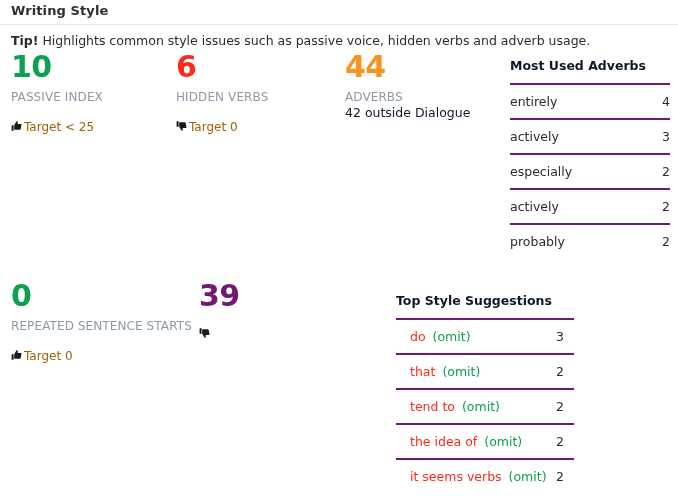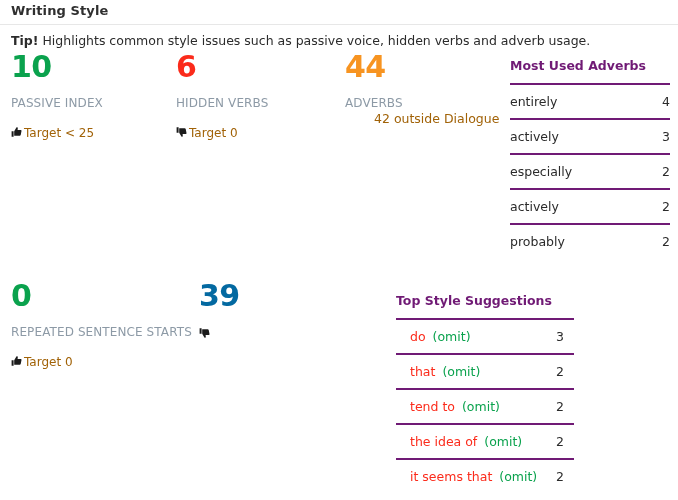--- a/index.html
+++ b/index.html
@@ -63,38 +63,37 @@
   .stat-value {
     font-size: 30px;
     font-weight: bold;
     line-height: 30px;
     letter-spacing: -0.5px;
   }
   .stat-label {
     font-size: 12px;
     color: #8d9aa6;
     line-height: 14px;
-    margin-top: 14px;
+    margin-top: 8px;
     letter-spacing: 0.1px;
     white-space: nowrap;
   }
   .stat-target {
     font-size: 12px;
     color: #a16207;
     line-height: 15px;
     margin-top: 16px;
     white-space: nowrap;
   }
   .stat-sub {
     font-size: 12.5px;
-    color: #a16207;
+    color: #0f172a;
     line-height: 15px;
     margin-top: 1px;
     white-space: nowrap;
-    margin-left: 29px;
   }
   .thumb {
     display: inline-block;
     vertical-align: -1px;
     margin-right: 1px;
   }
   .thumb svg { display: block; }
 
   
   #stat-passive-index   { left: 11px;  top: 52px; }
@@ -103,21 +102,21 @@
   #stat-repeated-starts { left: 11px;  top: 281px; }
   #stat-style-sugg      { left: 199px; top: 281px; }
 
   
   .table-block {
     position: absolute;
   }
   .table-title {
     font-size: 12.5px;
     font-weight: bold;
-    color: #701a75;
+    color: #0f172a;
     margin-bottom: 10px;
     white-space: nowrap;
   }
   table.data-table {
     border-collapse: collapse;
     width: 100%;
     font-size: 12.5px;
   }
   table.data-table tr {
     border-top: 2px solid #701a75;
@@ -188,21 +187,21 @@
     <div class="stat-target">
       <span class="thumb">
         <svg width="12" height="12" viewBox="0 0 12 12">
             <path fill="#1b1b1b" d="M3.2 5.2 5.4 1.5c.2-.4.7-.5 1-.2.3.2.4.5.4.9l-.2 1.9h3.1c.5 0 .9.5.8 1l-.8 3.8c-.1.5-.5.8-1 .8H3.2zM0.6 5.2h2v5.5h-2z"></path>
           </svg>
       </span><span>Target 0</span>
     </div>
   </div>
 
   <div class="stat" id="stat-style-sugg">
-    <div class="stat-value" style="color:#0369a1">39</div>
+    <div class="stat-value" style="color:#701a75">39</div>
     <div class="stat-target">
       <span class="thumb">
         <svg width="12" height="12" viewBox="0 0 12 12">
             <path fill="#1b1b1b" d="M3.2 6.8 5.4 10.5c.2.4.7.5 1 .2.3-.2.4-.5.4-.9l-.2-1.9h3.1c.5 0 .9-.5.8-1L9.7 3.1c-.1-.5-.5-.8-1-.8H3.2zM0.6 1.3h2v5.5h-2z"></path>
           </svg>
       </span><span></span>
     </div>
   </div>
 
   <div class="table-block" id="table-adverbs">
@@ -256,21 +255,21 @@
           <td class="count-cell">2</td>
         </tr>
         <tr>
           <td class="term-cell">
             <span class="phrase">the idea of</span><span class="action">(omit)</span>
           </td>
           <td class="count-cell">2</td>
         </tr>
         <tr>
           <td class="term-cell">
-            <span class="phrase">it seems that</span><span class="action">(omit)</span>
+            <span class="phrase">it seems verbs</span><span class="action">(omit)</span>
           </td>
           <td class="count-cell">2</td>
         </tr>
       </tbody>
     </table>
   </div>
 
 </div>
 
 </body></html>

